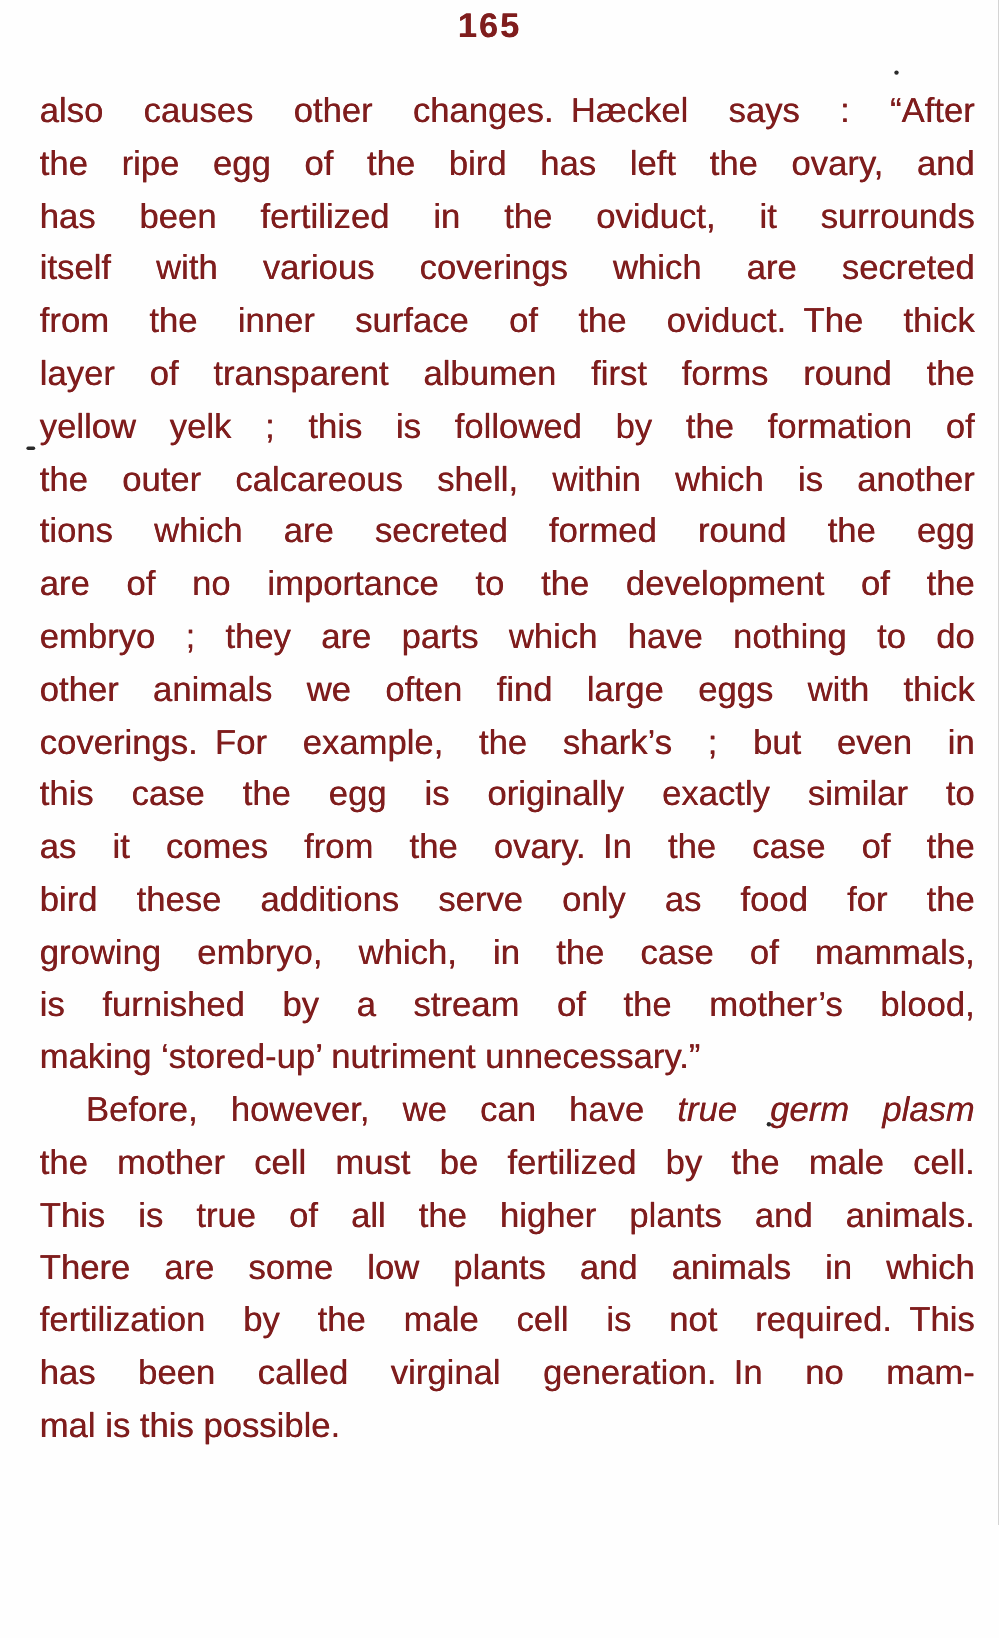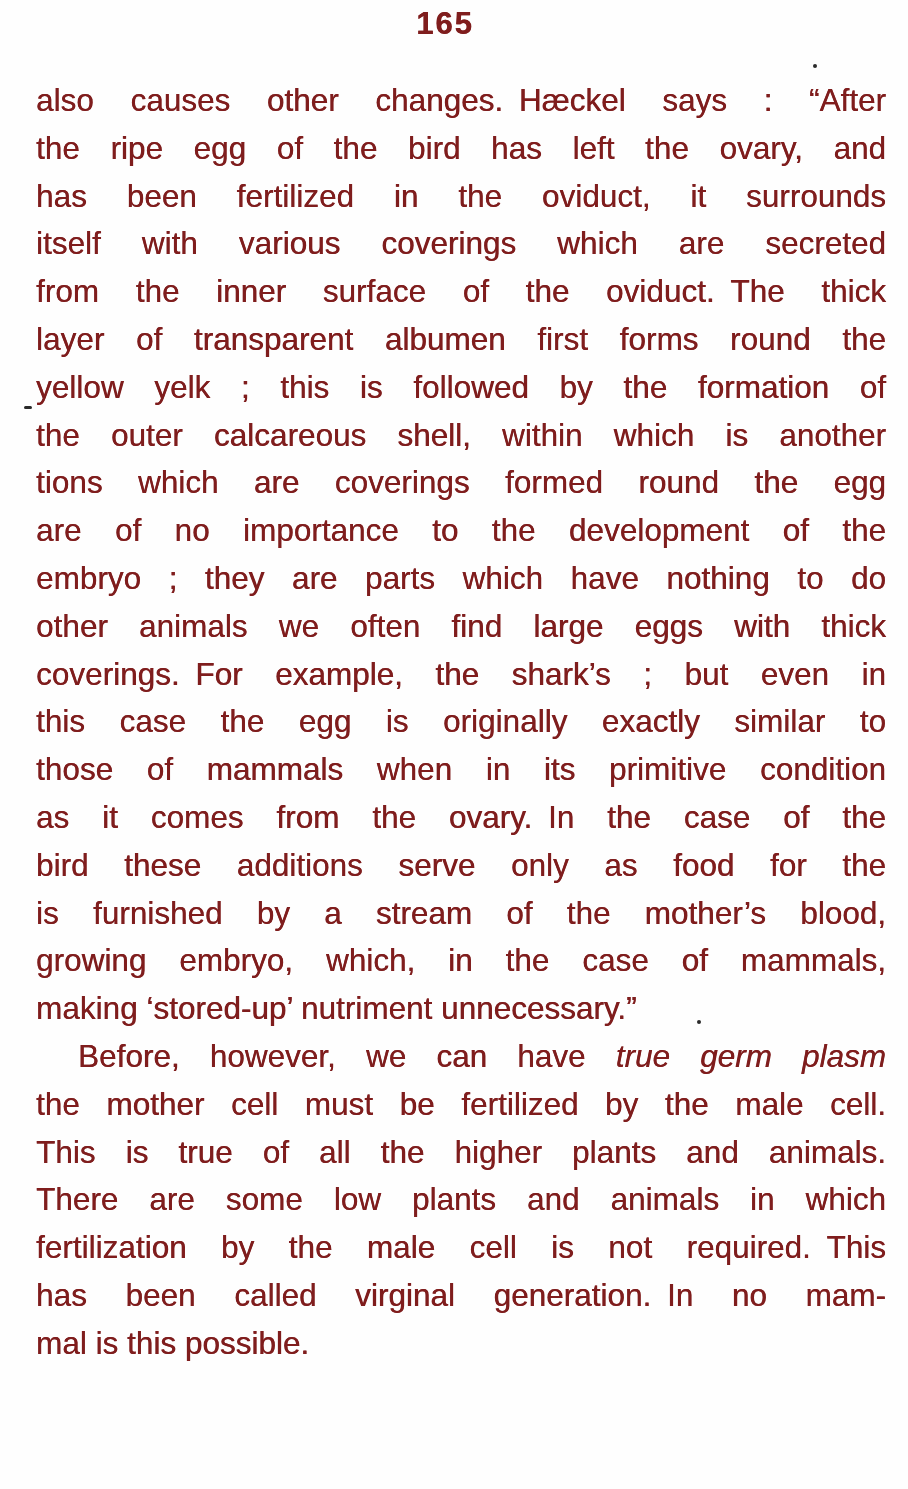--- a/index.html
+++ b/index.html
@@ -63,31 +63,30 @@
 
   <div class="text-block">
     <div class="ln">also causes other changes. Hæckel says : “After</div>
     <div class="ln">the ripe egg of the bird has left the ovary, and</div>
     <div class="ln">has been fertilized in the oviduct, it surrounds</div>
     <div class="ln">itself with various coverings which are secreted</div>
     <div class="ln">from the inner surface of the oviduct. The thick</div>
     <div class="ln">layer of transparent albumen first forms round the</div>
     <div class="ln">yellow yelk ; this is followed by the formation of</div>
     <div class="ln">the outer calcareous shell, within which is another</div>
-    <div class="ln">tions which are coverings formed round the egg</div>
+    <div class="ln">tions which are secreted formed round the egg</div>
     <div class="ln">are of no importance to the development of the</div>
     <div class="ln">embryo ; they are parts which have nothing to do</div>
     <div class="ln">other animals we often find large eggs with thick</div>
     <div class="ln">coverings. For example, the shark’s ; but even in</div>
     <div class="ln">this case the egg is originally exactly similar to</div>
-    <div class="ln">those of mammals when in its primitive condition</div>
     <div class="ln">as it comes from the ovary. In the case of the</div>
     <div class="ln">bird these additions serve only as food for the</div>
+    <div class="ln">growing embryo, which, in the case of mammals,</div>
     <div class="ln">is furnished by a stream of the mother’s blood,</div>
-    <div class="ln">growing embryo, which, in the case of mammals,</div>
     <div class="ln last">making ‘stored-up’ nutriment unnecessary.”</div>
 
     <div class="ln indent">
       <span>Before, however, we can have </span>
       <span class="it">true germ plasm</span>
     </div>
     <div class="ln">the mother cell must be fertilized by the male cell.</div>
     <div class="ln">This is true of all the higher plants and animals.</div>
     <div class="ln">There are some low plants and animals in which</div>
     <div class="ln">fertilization by the male cell is not required. This</div>

